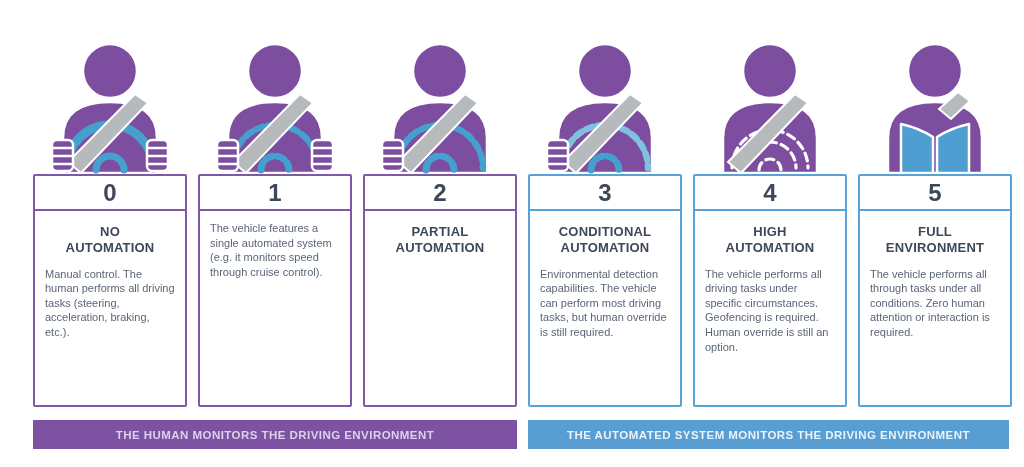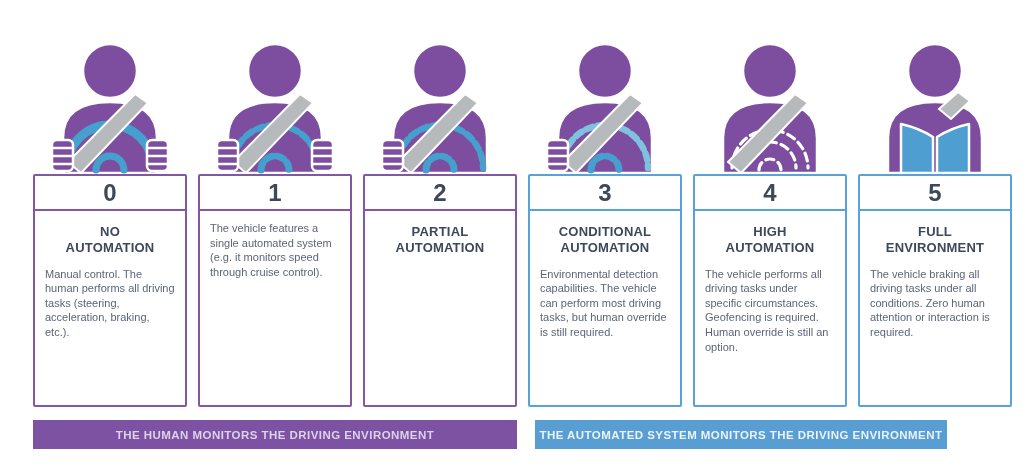--- a/index.html
+++ b/index.html
@@ -31,27 +31,27 @@
     display:flex;align-items:center;justify-content:center;
     font-size:24px;font-weight:bold;color:var(--heading);
   }
   .card-title{
     margin-top:13px;text-align:center;font-weight:bold;font-size:13px;
     color:var(--heading);white-space:pre-line;line-height:1.25;letter-spacing:.2px;
   }
   .card-desc{
     margin:10px 9px 0 10px;font-size:11px;color:var(--body);line-height:1.33;
   }
-  .banners{display:flex;gap:18px;margin:13px 0 0 33px;}
+  .banners{display:flex;gap:11px;margin:13px 0 0 33px;}
   .banner{
     height:29px;display:flex;align-items:center;justify-content:center;
     font-weight:bold;font-size:11.5px;letter-spacing:.45px;box-sizing:border-box;
   }
   .banner.human{width:484px;background:var(--human-banner);color:#dcd2ea;}
-  .banner.automated{width:412px;background:var(--automated-banner);color:#eaf3fa;}
+  .banner.automated{width:481px;background:var(--automated-banner);color:#eaf3fa;}
 </style>
 </head>
 <body>
 
 <div class="canvas">
 
   <div class="columns">
 
     <div class="column human">
       <div class="icon-area">
@@ -160,21 +160,21 @@
           <path class="pp" d="M13,132 L13,97 C13,70 34,61 60,61 C86,61 107,70 107,97 L107,132 Z"></path>
           <polygon class="belt" points="64,68 83,51 95,60 76,78"></polygon>
           <path class="book" d="M26,132 L26,83 Q44,87 58,96 L58,132 Z"></path>
           <path class="book" d="M94,132 L94,83 Q76,87 62,96 L62,132 Z"></path>
         </svg>
       </div>
       <div class="card">
         <div class="card-number">5</div>
         <div class="card-title">FULL
 ENVIRONMENT</div>
-        <div class="card-desc">The vehicle braking all driving tasks under all conditions. Zero human attention or interaction is required.</div>
+        <div class="card-desc">The vehicle performs all through tasks under all conditions. Zero human attention or interaction is required.</div>
       </div>
     </div>
 
   </div>
 
   <div class="banners">
     <div class="banner human">THE HUMAN MONITORS THE DRIVING ENVIRONMENT</div>
     <div class="banner automated">THE AUTOMATED SYSTEM MONITORS THE DRIVING ENVIRONMENT</div>
   </div>
 

